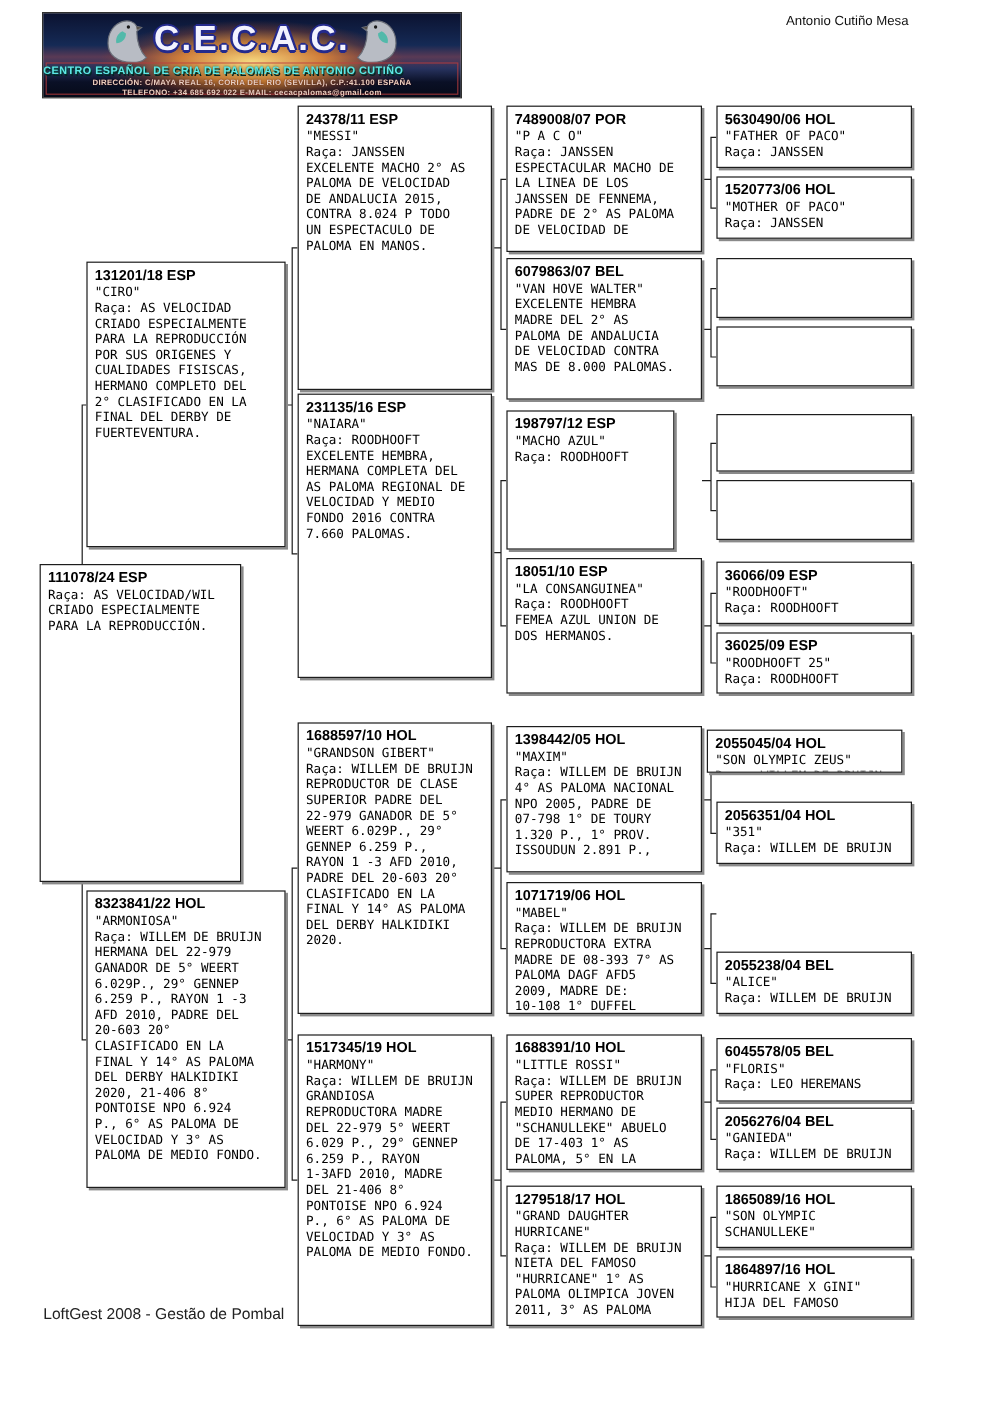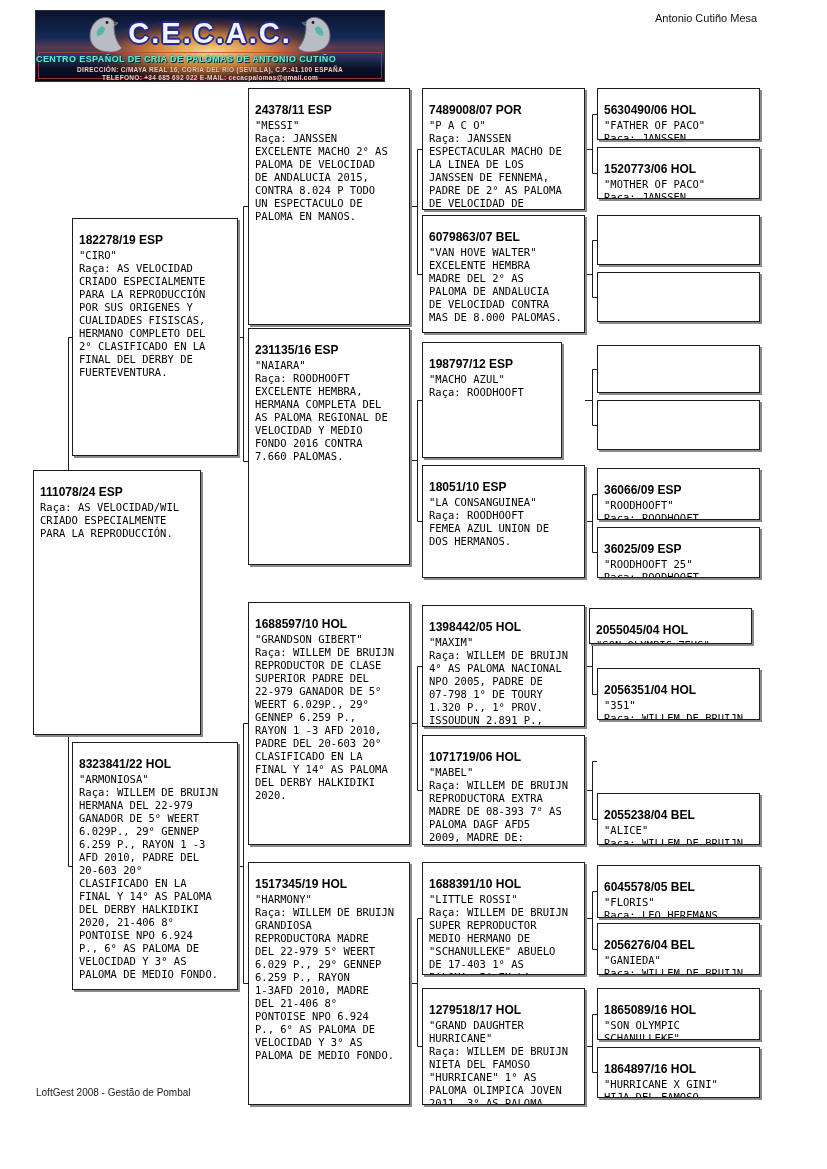--- a/index.html
+++ b/index.html
@@ -40,28 +40,28 @@
     border:1px solid rgba(190,60,60,.75); pointer-events:none;
   }
   .pigeon { position:absolute; top:3px; width:46px; height:40px; }
   .pigeon.left  { left:44px; }
   .pigeon.right { right:44px; transform:scaleX(-1); }
   
   #owner {
     position:absolute; left:655px; top:12px; font-size:11px; color:#111;
   }
   #footer {
-    position:absolute; left:36px; top:1087px; font-size:10px; color:#222;
+    position:absolute; left:36px; top:1087px; font-size:13px; color:#222;
   }
   
   #connectors { position:absolute; left:0; top:0; width:827px; height:1169px; }
   
   .box {
     position:absolute; background:#ffffff; border:1px solid #1c1c1c;
-    box-shadow:2px 2px 0 #8a8a8a; padding:14px 6px; overflow:hidden;
+    box-shadow:2px 2px 0 #8a8a8a; padding:3px 6px; overflow:hidden;
   }
   .ring {
     font-family:"Liberation Sans", sans-serif; font-weight:bold;
     font-size:12px; line-height:14px; color:#000; margin-bottom:2px;
     white-space:nowrap;
   }
   .bodytext {
     font-family:"DejaVu Sans Mono", monospace; font-size:10.5px;
     line-height:13px; color:#000; white-space:pre-line;
   }
@@ -114,21 +114,21 @@
   </svg>
 
   <div class="box" style="left:33px;top:470px;width:168px;height:265px">
     <div class="ring">111078/24 ESP</div>
     <div class="bodytext">Raça: AS VELOCIDAD/WIL
 CRIADO ESPECIALMENTE
 PARA LA REPRODUCCIÓN.</div>
   </div>
 
   <div class="box" style="left:72px;top:218px;width:166px;height:238px">
-    <div class="ring">182278/19 ESP</div>
+    <div class="ring">131201/18 ESP</div>
     <div class="bodytext">"CIRO"
 Raça: AS VELOCIDAD
 CRIADO ESPECIALMENTE
 PARA LA REPRODUCCIÓN
 POR SUS ORIGENES Y
 CUALIDADES FISISCAS,
 HERMANO COMPLETO DEL
 2° CLASIFICADO EN LA
 FINAL DEL DERBY DE
 FUERTEVENTURA.</div>

